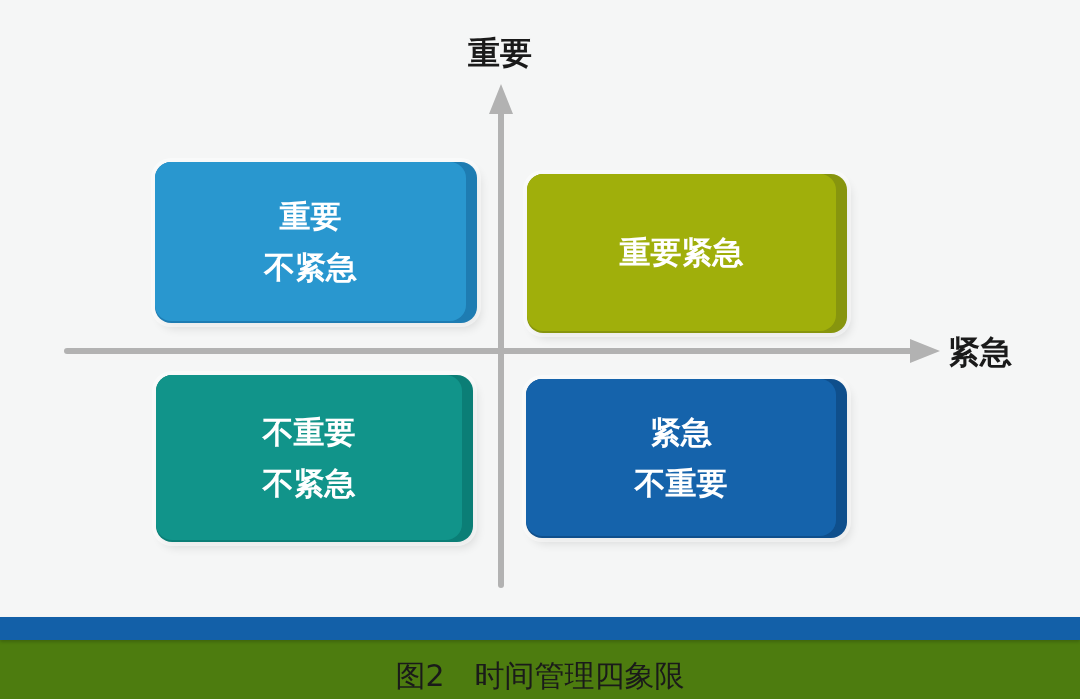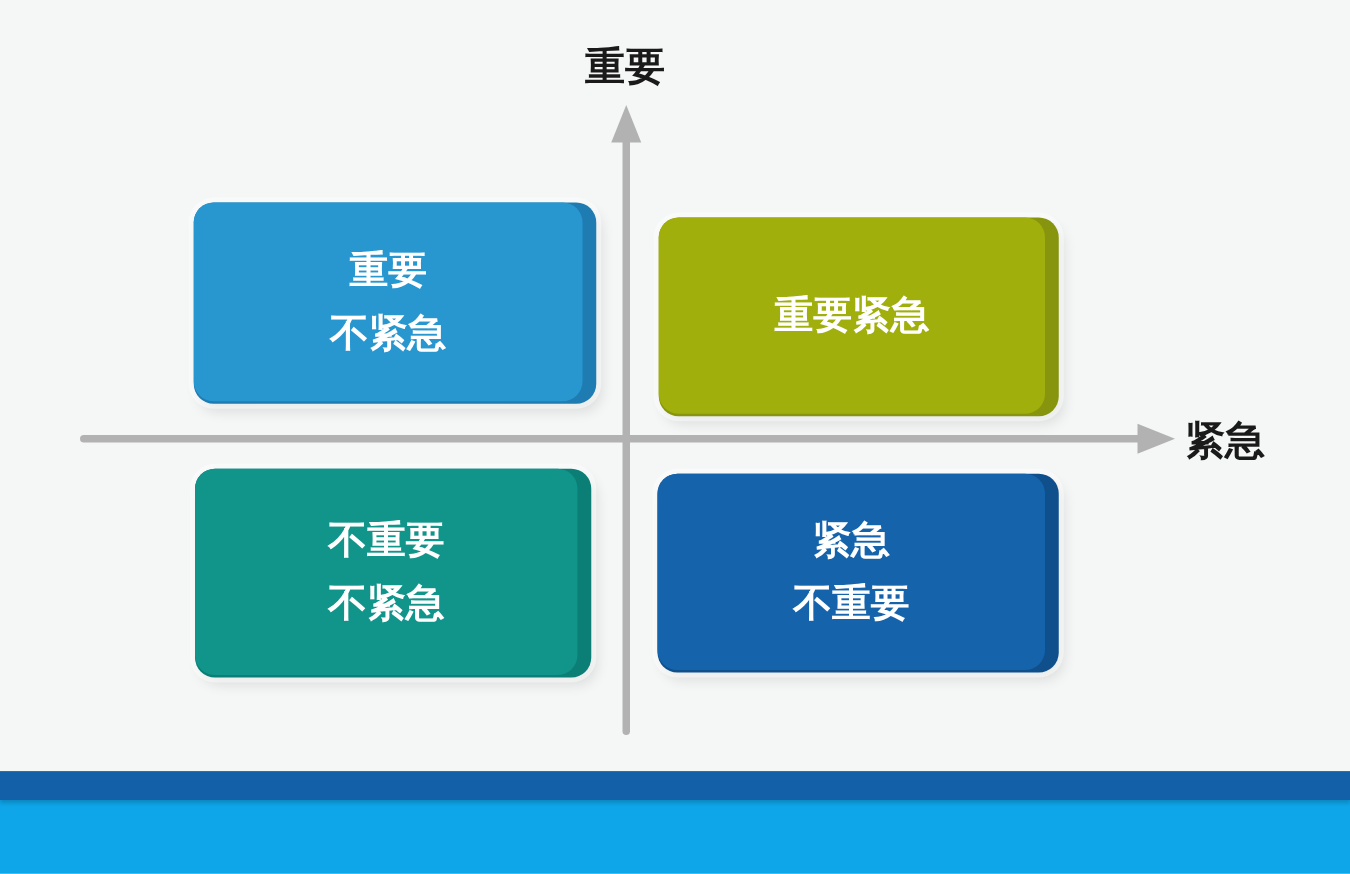--- a/index.html
+++ b/index.html
@@ -4,21 +4,21 @@
 <style>
   html, body { margin: 0; padding: 0; }
   body {
     font-family: "DejaVu Sans", "Liberation Sans", sans-serif;
     background: #ffffff;
   }
   .canvas {
     position: relative;
     width: 1080px;
     height: 699px;
-    background: #0ea5e9;
+    background: #4d7c0f;
     overflow: hidden;
   }
   .diagram-area {
     position: absolute;
     left: 0; top: 0;
     width: 1080px;
     height: 617px;
     background: #f5f6f6;
   }
   
@@ -131,14 +131,15 @@
       <div class="quad-face" style="background-color: rgb(21, 99, 171); color: rgb(255, 255, 255);">
         <div class="quad-line">紧急</div>
         <div class="quad-line">不重要</div>
       </div>
     </div>
 
   </div>
 
   <div class="footer-bar" style="background-color: rgb(19, 96, 168);"></div>
 
+  <div class="caption" style="color: rgb(26, 26, 26);">图2　时间管理四象限</div>
 
 </div>
 
 </body></html>

